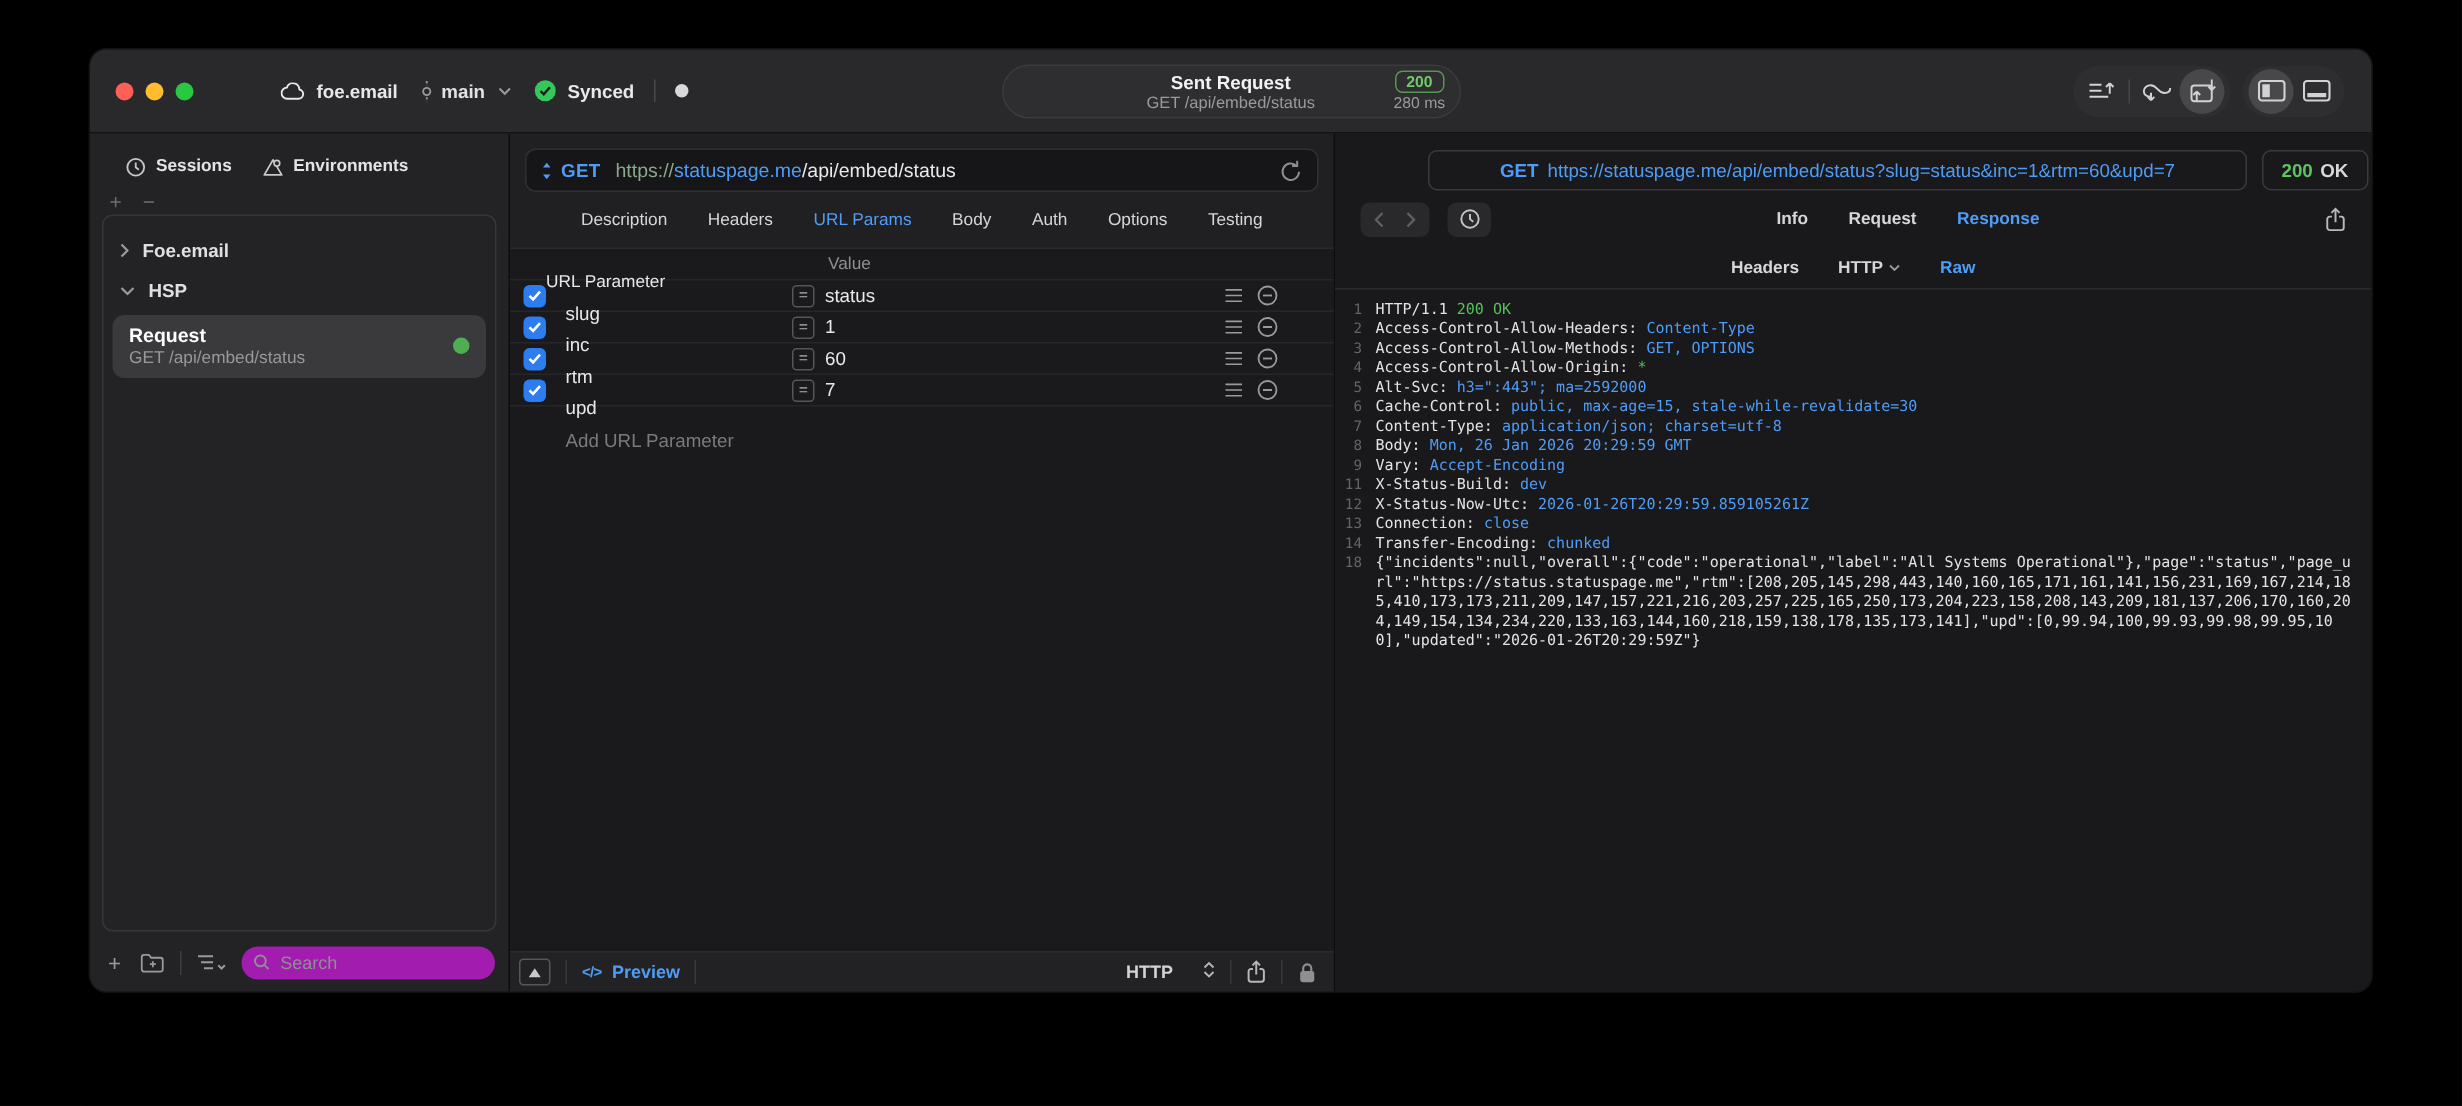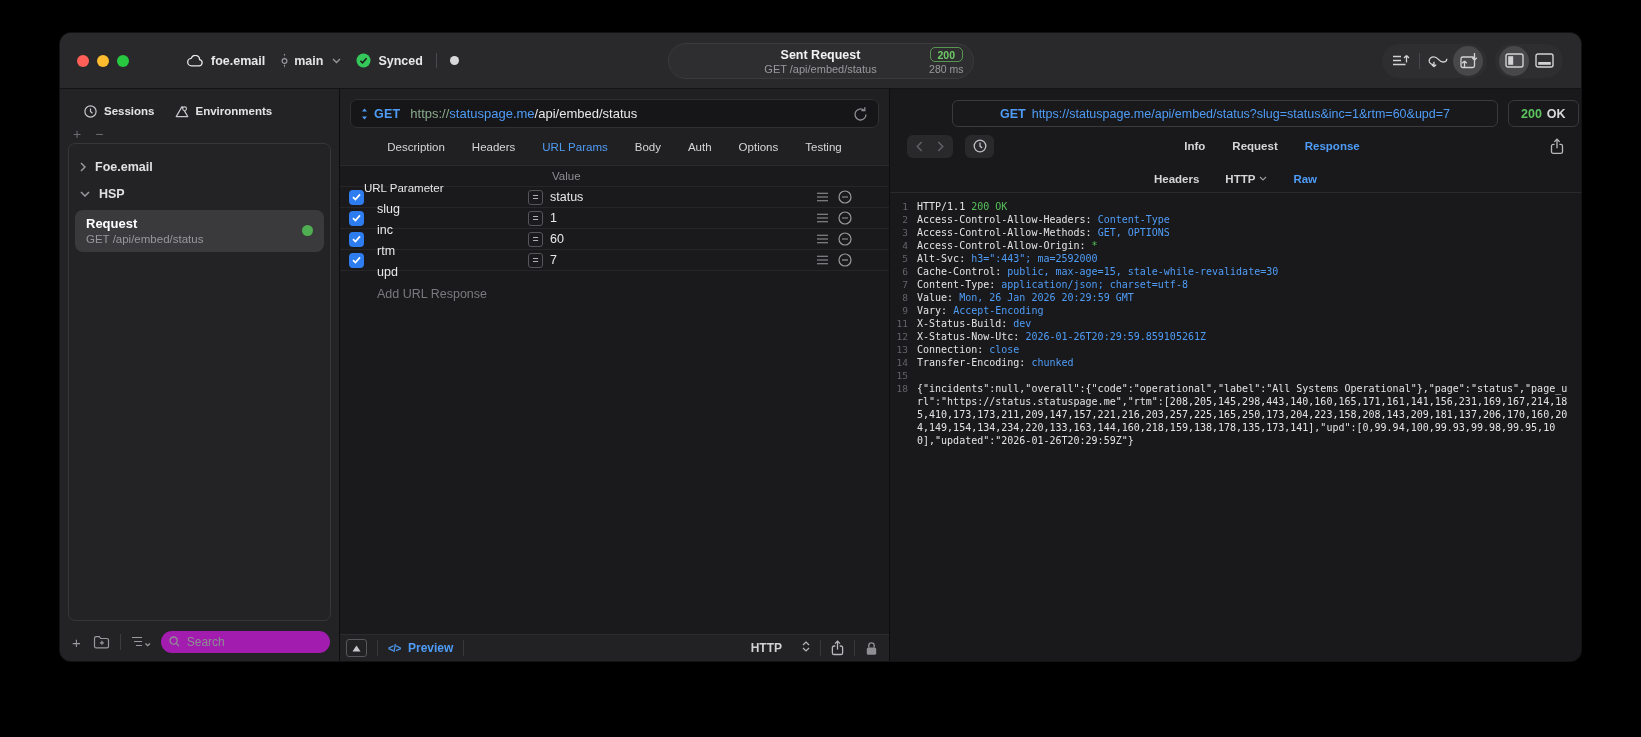--- a/index.html
+++ b/index.html
@@ -465,21 +465,21 @@
                     <path d="M4 7h6" stroke="currentColor" stroke-width="1.2"></path>
                   </svg>
                 </span>
               </span>
           </span>
         </div>
 
         <div class="prow addrow" style="border-bottom:none">
           <span class="c1"></span>
           <span class="c2" style="padding-left:13px">
-              <span>Add URL Response</span>
+              <span>Add URL Parameter</span>
             </span>
         </div>
         <div class="ptable-fill"></div>
       </div>
 
       <div class="req-footer">
         <span class="clps">
             <svg width="9" height="7" viewBox="0 0 9 7">
               <path d="M4.5 0.5L8.5 6.5h-8z" fill="currentColor"></path>
             </svg>
@@ -602,21 +602,21 @@
           <div class="code-line">
             <span class="ln">6</span>
             <span class="lc"><span class="tok-p">Cache-Control: </span><span class="tok-b">public, max-age=15, stale-while-revalidate=30</span></span>
           </div>
           <div class="code-line">
             <span class="ln">7</span>
             <span class="lc"><span class="tok-p">Content-Type: </span><span class="tok-b">application/json; charset=utf-8</span></span>
           </div>
           <div class="code-line">
             <span class="ln">8</span>
-            <span class="lc"><span class="tok-p">Value: </span><span class="tok-b">Mon, 26 Jan 2026 20:29:59 GMT</span></span>
+            <span class="lc"><span class="tok-p">Body: </span><span class="tok-b">Mon, 26 Jan 2026 20:29:59 GMT</span></span>
           </div>
           <div class="code-line">
             <span class="ln">9</span>
             <span class="lc"><span class="tok-p">Vary: </span><span class="tok-b">Accept-Encoding</span></span>
           </div>
           <div class="code-line">
             <span class="ln">11</span>
             <span class="lc"><span class="tok-p">X-Status-Build: </span><span class="tok-b">dev</span></span>
           </div>
           <div class="code-line">
@@ -625,24 +625,20 @@
           </div>
           <div class="code-line">
             <span class="ln">13</span>
             <span class="lc"><span class="tok-p">Connection: </span><span class="tok-b">close</span></span>
           </div>
           <div class="code-line">
             <span class="ln">14</span>
             <span class="lc"><span class="tok-p">Transfer-Encoding: </span><span class="tok-b">chunked</span></span>
           </div>
           <div class="code-line">
-            <span class="ln">15</span>
-            <span class="lc"></span>
-          </div>
-          <div class="code-line">
             <span class="ln">18</span>
             <span class="lc"><span class="tok-p">{"incidents":null,"overall":{"code":"operational","label":"All Systems Operational"},"page":"status","page_url":"https://status.statuspage.me","rtm":[208,205,145,298,443,140,160,165,171,161,141,156,231,169,167,214,185,410,173,173,211,209,147,157,221,216,203,257,225,165,250,173,204,223,158,208,143,209,181,137,206,170,160,204,149,154,134,234,220,133,163,144,160,218,159,138,178,135,173,141],"upd":[0,99.94,100,99.93,99.98,99.95,100],"updated":"2026-01-26T20:29:59Z"}</span></span>
           </div>
         </div>
     </section>
 
   </div>
 </div>
 
 </body></html>

